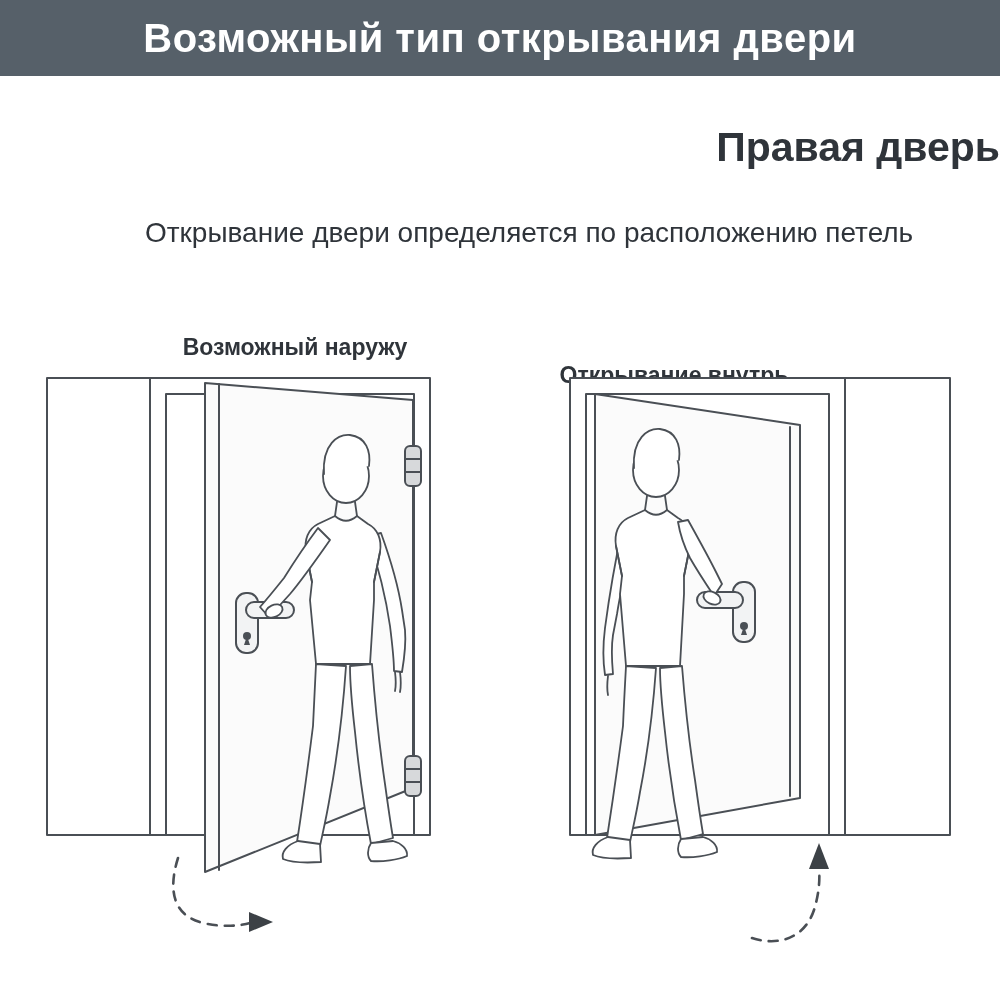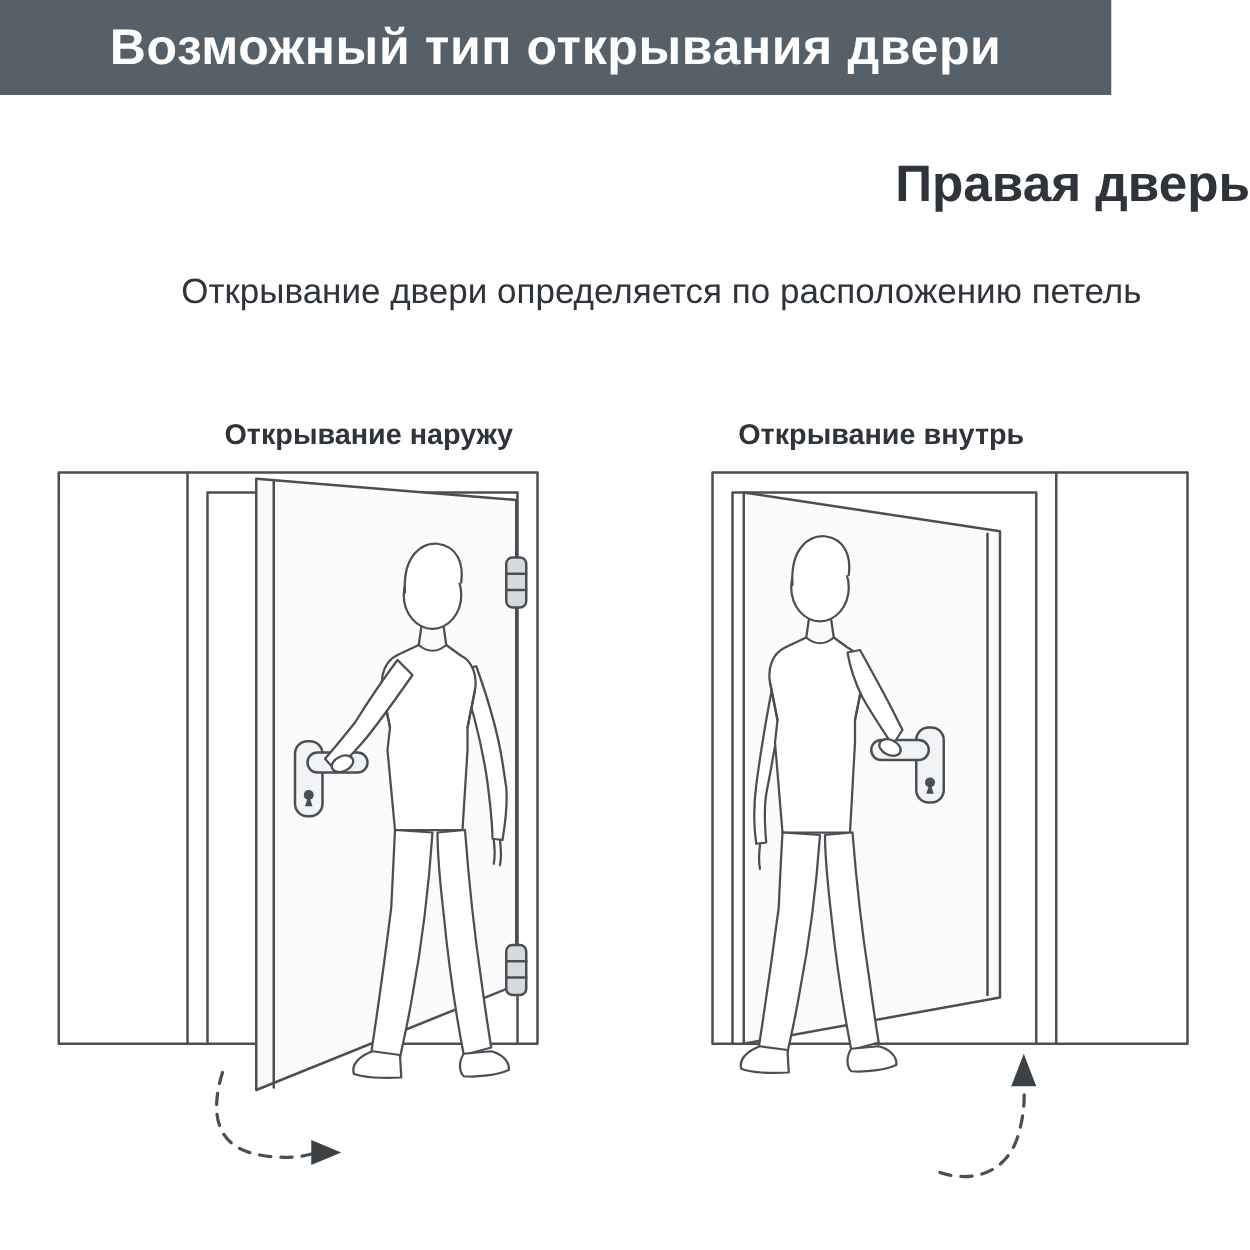--- a/index.html
+++ b/index.html
@@ -5,21 +5,21 @@
   html,body{margin:0;padding:0;}
   .page{
     position:relative;
     width:1000px;height:1000px;
     background:#ffffff;
     font-family:"Liberation Sans", sans-serif;
     overflow:hidden;
   }
   .header{
     position:absolute;top:0;left:0;
-    width:889px;height:76px;
+    width:1000px;height:76px;
     background:#566069;
     display:flex;align-items:center;justify-content:center;
   }
   .header-title{
     color:#ffffff;
     font-size:40px;
     font-weight:bold;
     letter-spacing:0.5px;
     white-space:nowrap;
   }
@@ -31,39 +31,39 @@
   .description{
     position:absolute;top:214px;left:105px;width:840px;
     font-size:28px;line-height:38px;color:#2f343a;margin-left:40px;
   }
   .diagram-label{
     position:absolute;top:334px;
     font-size:23px;font-weight:bold;color:#2f343a;
     text-align:center;white-space:nowrap;
   }
   .label-outward{left:150px;width:290px;}
-  .label-inward{left:560px;width:290px;}
+  .label-inward{left:529px;width:290px;margin-top:28px;}
   svg.diagram{position:absolute;top:330px;left:0;}
 </style>
 </head>
 <body>
 
 <div class="page">
 
   <div class="header">
     <div class="header-title">Возможный тип открывания двери</div>
   </div>
 
   <div class="main-title">Правая дверь</div>
 
   <div class="description">
     <div>Открывание двери определяется по расположению петель</div>
   </div>
 
-  <div class="diagram-label label-outward">Открывание наружу</div>
+  <div class="diagram-label label-outward">Возможный наружу</div>
   <div class="diagram-label label-inward">Открывание внутрь</div>
 
   <svg class="diagram" width="1000" height="670" viewBox="0 0 1000 670" fill="none" stroke="#4a4f55" stroke-width="2" stroke-linejoin="round" stroke-linecap="round">
 
     <g>
 
       <path d="M 150 48 L 47 48 L 47 505 L 150 505" fill="#ffffff"></path>
 
       <rect x="150" y="48" width="280" height="457" fill="#ffffff"></rect>
       <rect x="166" y="64" width="248" height="441" fill="#ffffff"></rect>

